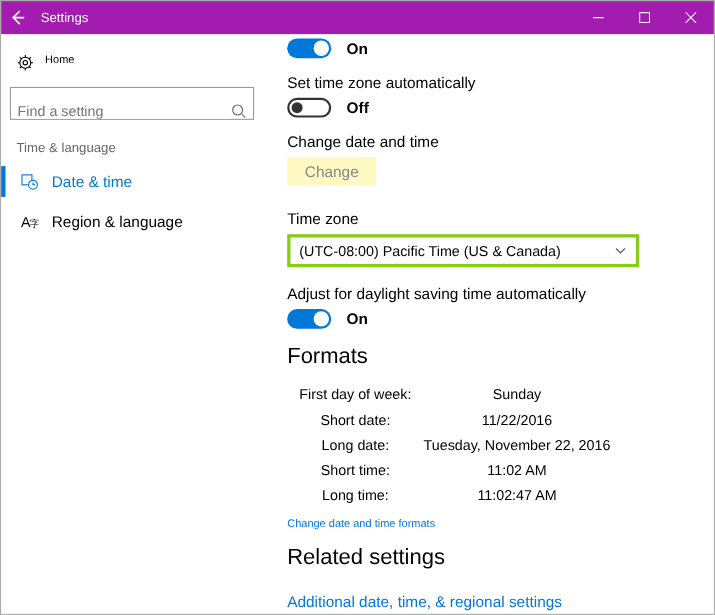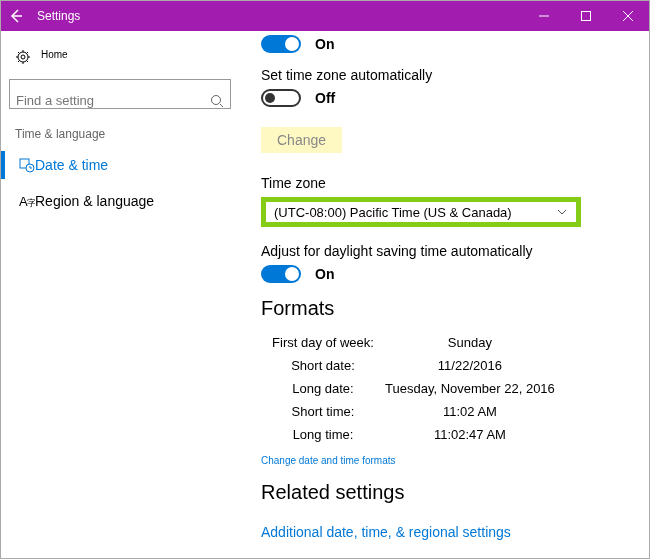--- a/index.html
+++ b/index.html
@@ -8,34 +8,34 @@
   .titlebar .back { width: 30px; display:flex; align-items:center; justify-content:center; height:100%; }
   .titlebar .title { font-size: 12px; padding-left: 6px; flex:1; }
   .titlebar .winbtns { display:flex; height:100%;}
   .titlebar .winbtn { width: 42px; display:flex; align-items:center; justify-content:center; }
   .main { display:flex; height: calc(100% - 30px); }
   .sidebar { width: 238px; padding: 12px 8px 0 8px; }
   .home-row { display:flex; align-items:flex-start; gap:10px; padding: 6px 6px 14px 6px; font-size: 10px; }
   .search { display:flex; align-items:flex-end; border:1px solid #999; height:30px; padding: 0 6px; color:#666; font-size:13px; }
   .search input { border:0; outline:0; flex:1; font-size:13px; color:#333; }
   .sidebar-group { font-size: 12px; color:#666; margin: 18px 0 6px 6px; }
-  .nav-item { display:flex; align-items:center; height:36px; padding-left:10px; font-size:14px; position:relative;}
+  .nav-item { display:flex; align-items:center; gap:12px; height:36px; padding-left:10px; font-size:14px; position:relative;}
   .nav-item.selected { color:#0078d7; }
   .nav-item.selected::before { content:""; position:absolute; left:-8px; top:4px; bottom:4px; width:4px; background:#0078d7; }
   .content { flex:1; padding: 4px 12px 10px 22px; overflow:auto; }
   .row-label { font-size:14px; margin-top: 6px;}
   .toggle-row { display:flex; align-items:center; gap:14px; margin: 6px 0 14px 0; font-weight: bold; }
   .toggle { width:40px; height:18px; border-radius:10px; position:relative; }
   .toggle.on { background:#0078d7; }
   .toggle.on::after { content:""; position:absolute; right:2px; top:2px; width:14px; height:14px; border-radius:50%; background:#fff;}
   .toggle.off { background:#fff; border:2px solid #333; }
   .toggle.off::after { content:""; position:absolute; left:2px; top:2px; width:10px; height:10px; border-radius:50%; background:#333;}
   .toggle-state { font-size:14px; }
   .btn-change { display:inline-block; background:#fef9c3; color:#888; padding: 5px 16px; margin: 6px 17px 16px 0; font-size:14px;}
-  .dropdown { border:5px solid #84cc16; height:30px; display:flex; align-items:center; justify-content:space-between; padding:0 8px; width: 320px; margin:6px 0 16px 0; font-size:13px;}
+  .dropdown { border:3px solid #84cc16; height:30px; display:flex; align-items:center; justify-content:space-between; padding:0 8px; width: 320px; margin:6px 0 16px 0; font-size:13px;}
   .section-h { font-size:20px; font-weight:400; margin: 14px 0 10px 0; }
   .fmt-table { font-size:13px; }
   .fmt-table td { padding: 3px 0; text-align: center; }
   .fmt-table td.k { width: 120px; }
   .link { color:#0078d7; font-size:10px; margin-top:8px; display:inline-block;}
   .link2 { color:#0078d7; font-size:14px; margin-top:10px; display:inline-block;}
   svg { display:block; }
 </style>
 </head>
 <body>
@@ -108,20 +108,21 @@
       <div class="toggle on"></div>
       <span class="toggle-state">On</span>
     </div>
 
     <div class="row-label">Set time zone automatically</div>
     <div class="toggle-row">
       <div class="toggle off"></div>
       <span class="toggle-state">Off</span>
     </div>
 
+    <div class="row-label">Change date and time</div>
     <span class="btn-change">Change</span>
 
     <div class="row-label">Time zone</div>
     <div class="dropdown">
       <span>(UTC-08:00) Pacific Time (US &amp; Canada)</span>
       <svg width="12" height="12" viewBox="0 0 12 12">
           <path d="M2 4 L6 8 L10 4" stroke="#555" fill="none"></path>
         </svg>
     </div>
 

